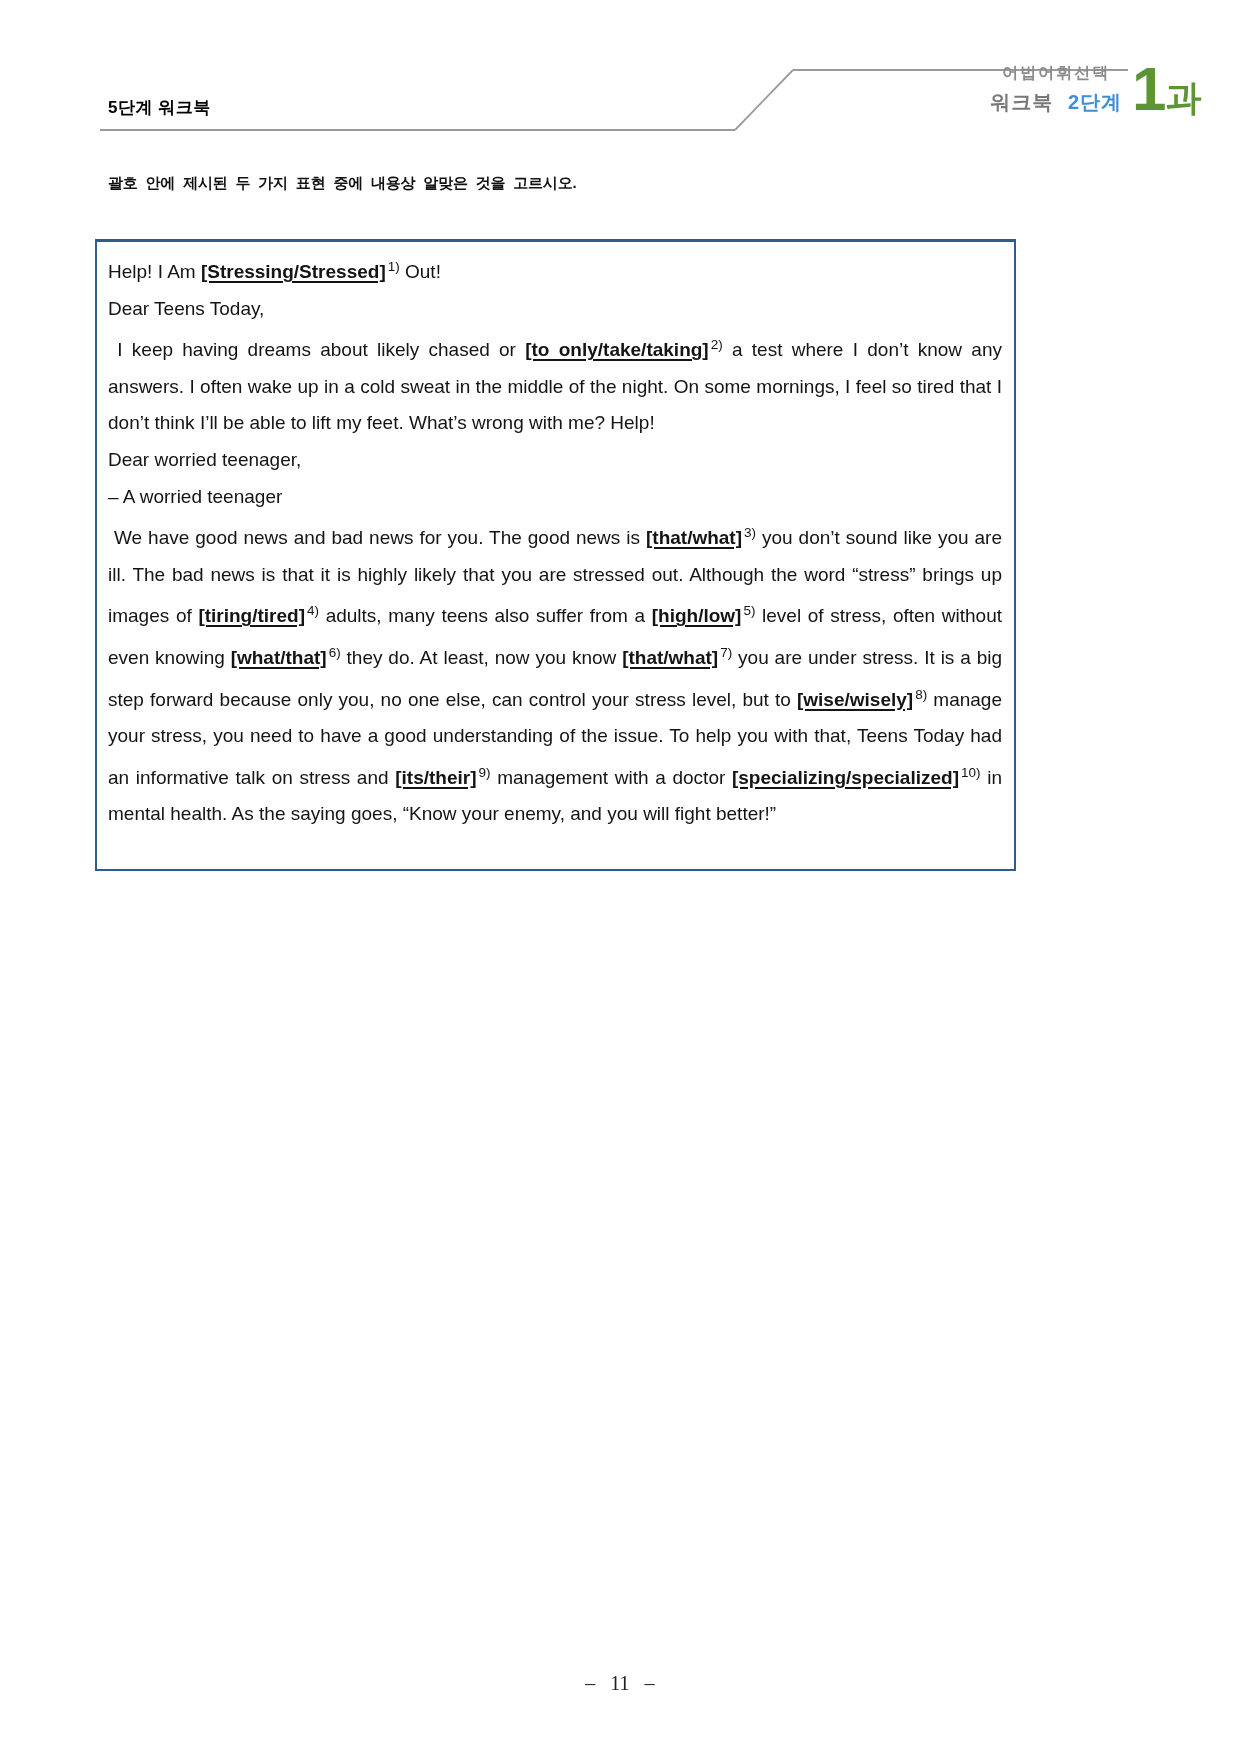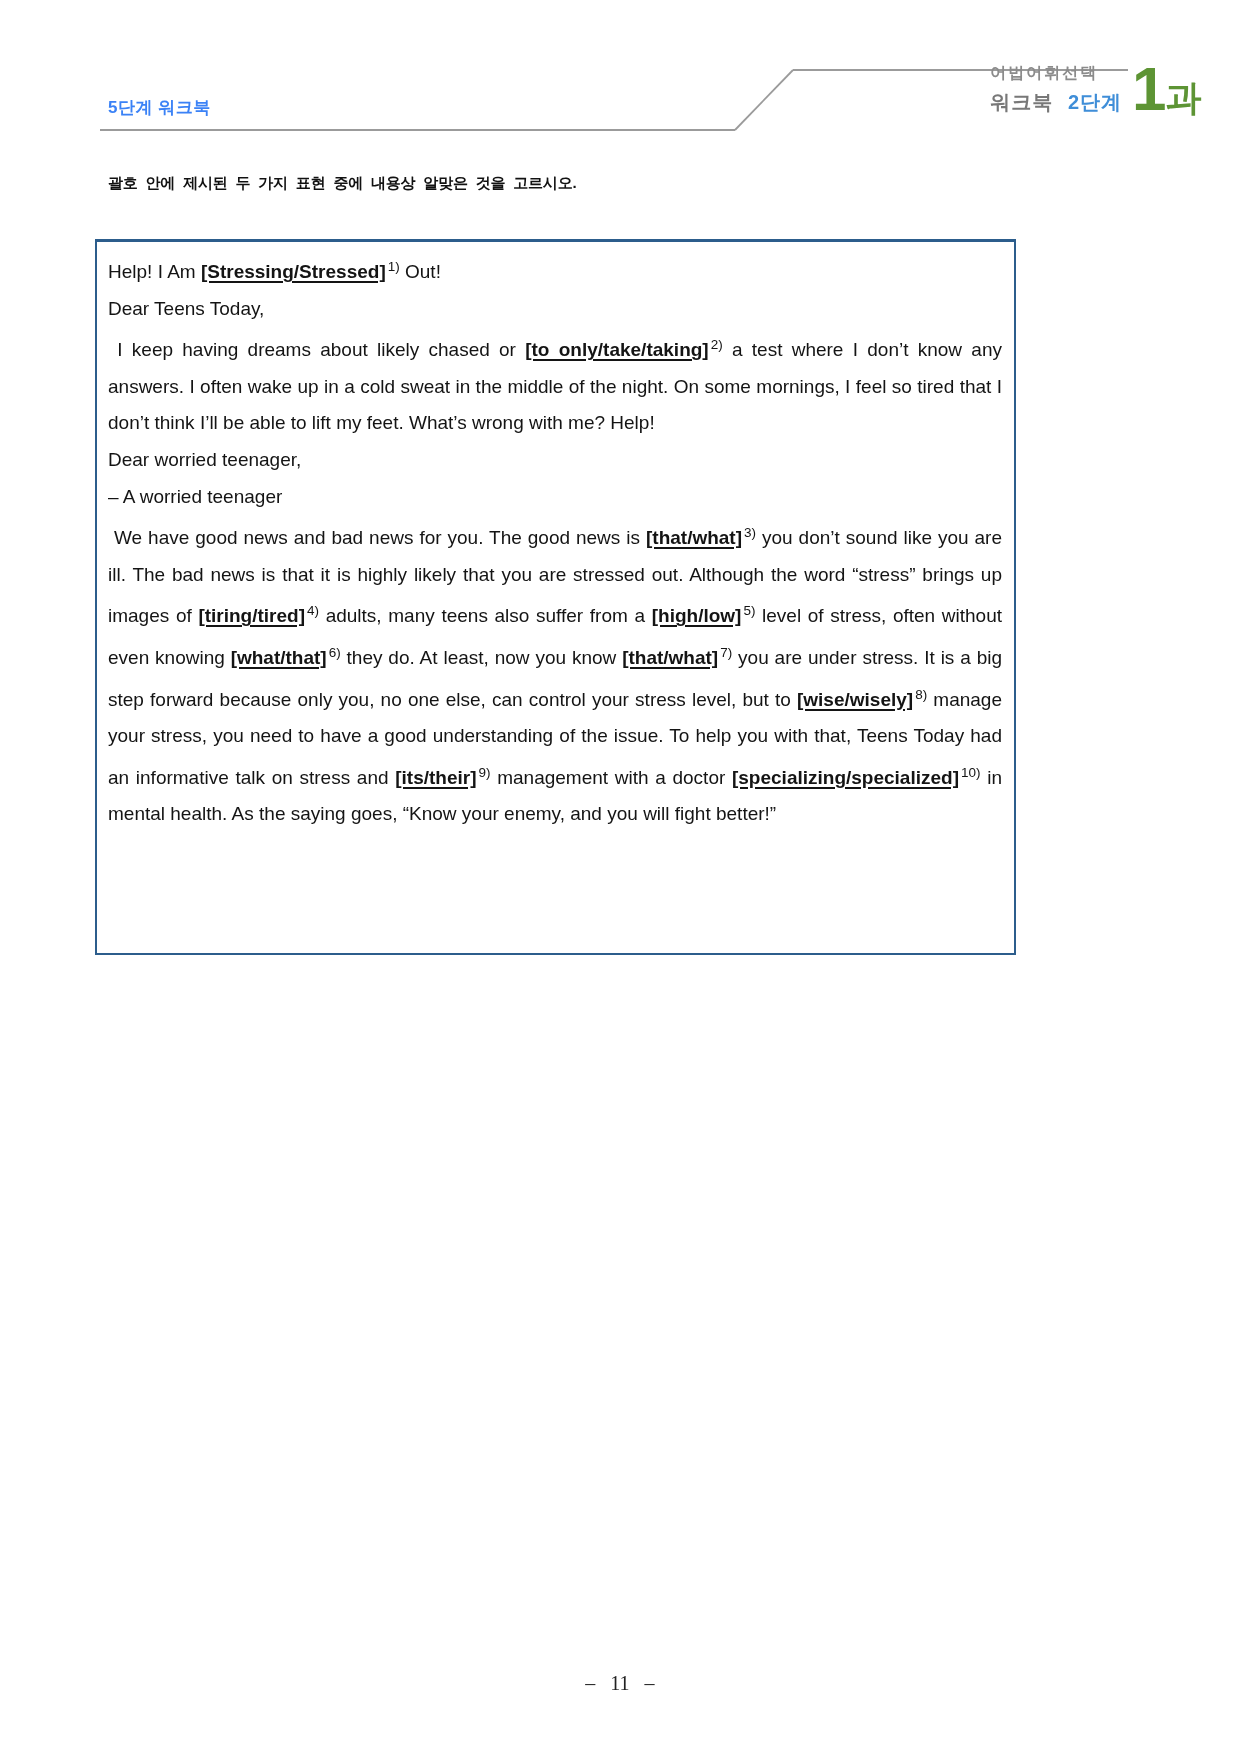--- a/index.html
+++ b/index.html
@@ -15,33 +15,33 @@
   }
 
   
   .hdr-left-title {
     position: absolute;
     left: 108px;
     top: 96px;
     font-size: 17px;
     font-weight: 700;
     letter-spacing: 0.5px;
-    color: #3b82f6;
+    color: #000000;
   }
   .hdr-rules {
     position: absolute;
     left: 0; top: 0;
     width: 1240px; height: 170px;
     pointer-events: none;
   }
   .hdr-right {
     position: absolute;
     top: 64px;
     right: 118px;
-    text-align: left;
+    text-align: center;
     line-height: 1.15;
   }
   .hdr-right .row1 {
     font-size: 16px;
     letter-spacing: 2px;
     color: #8b8b8b;
     font-weight: 600;
   }
   .hdr-right .row2 {
     margin-top: 9px;
@@ -74,21 +74,21 @@
     letter-spacing: -0.2px;
     color: #111;
   }
 
   
   .passage-box {
     position: absolute;
     left: 95px;
     top: 239px;
     width: 921px;
-    height: 716px;
+    height: 632px;
     box-sizing: border-box;
     border: 2px solid #2c5d8c;
     border-top-width: 3px;
     padding: 7px 12px 16px 11px;
     overflow: hidden;
   }
   .para {
     margin: 0;
     font-size: 19px;
     line-height: 36.6px;

